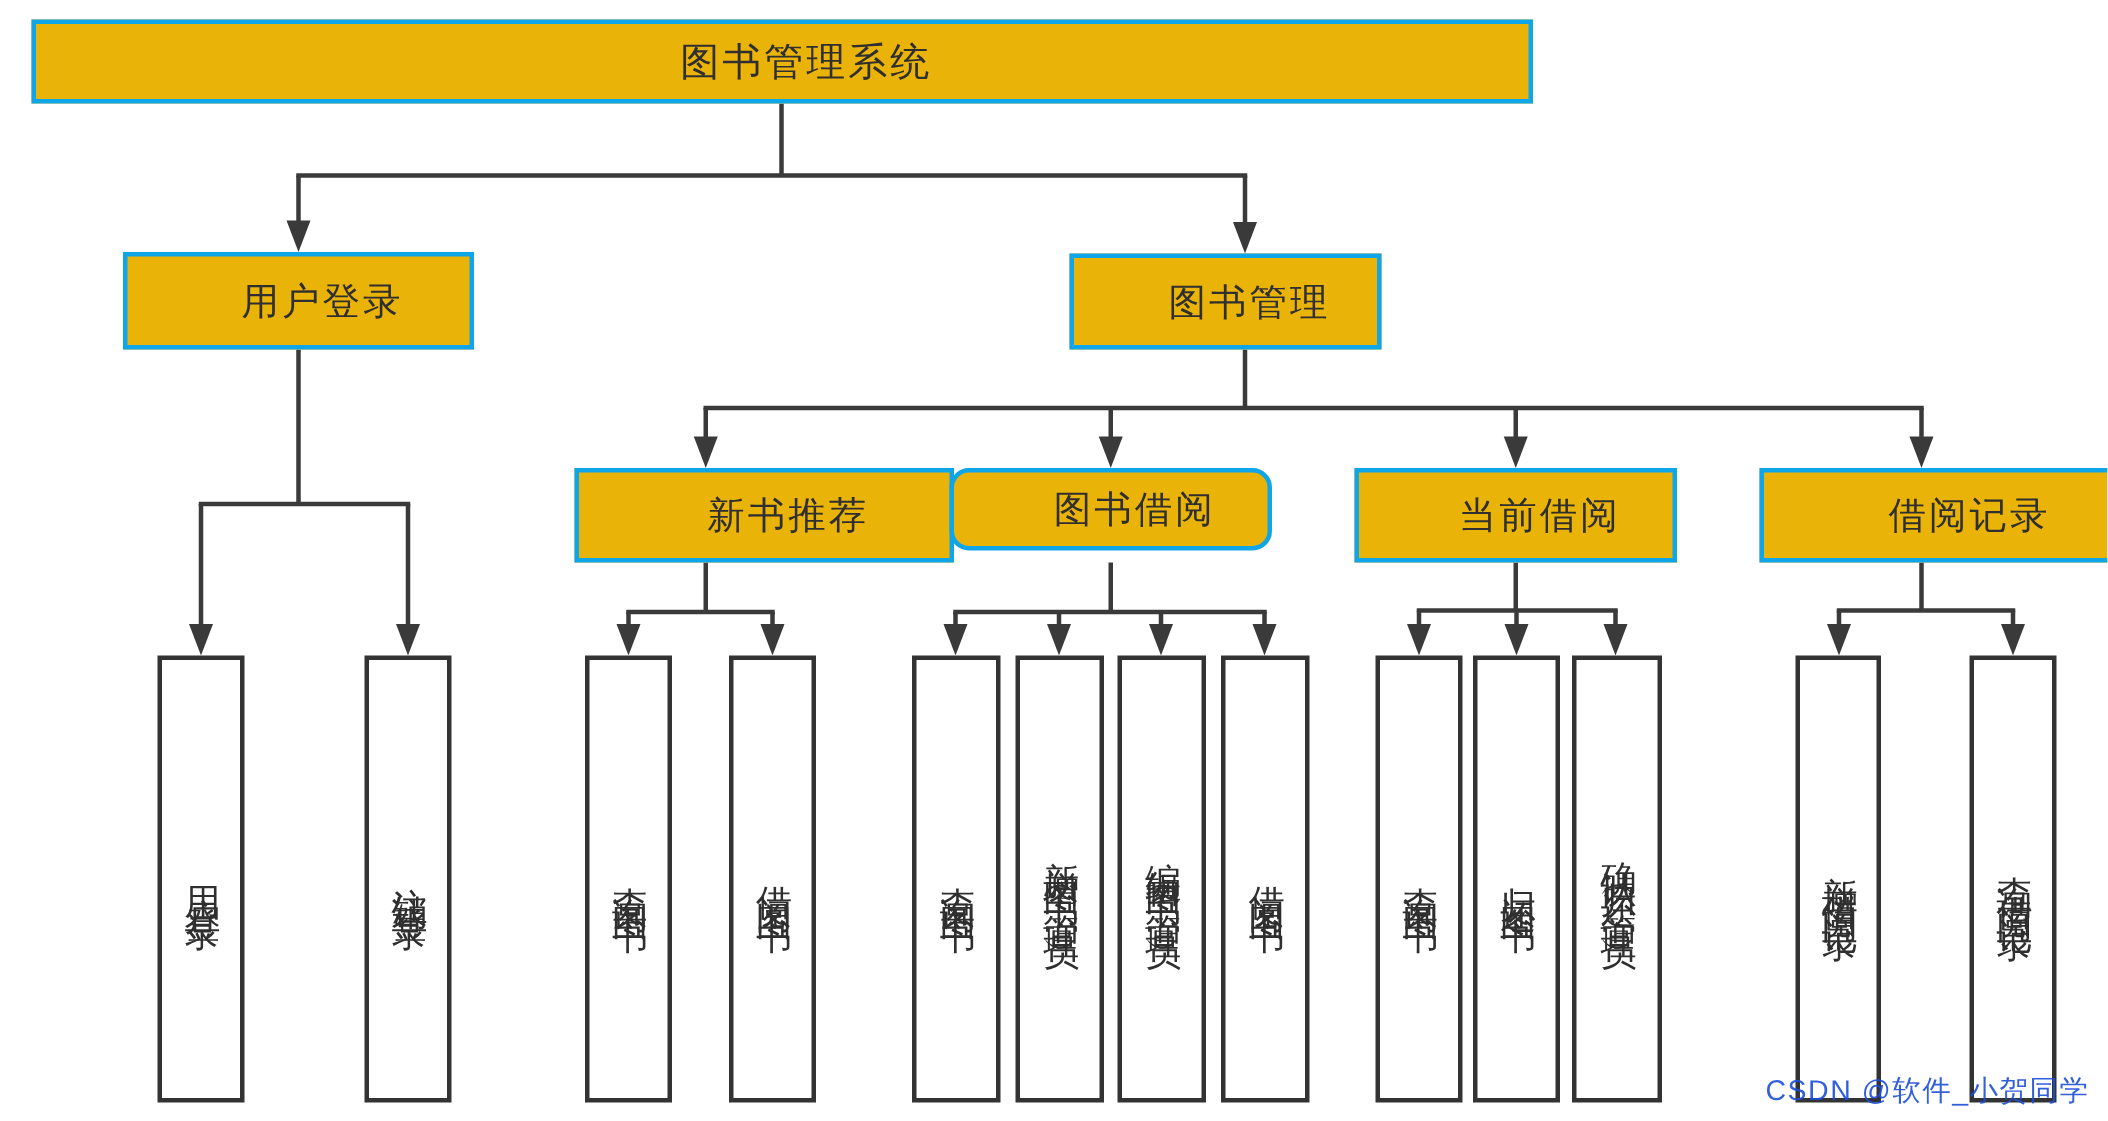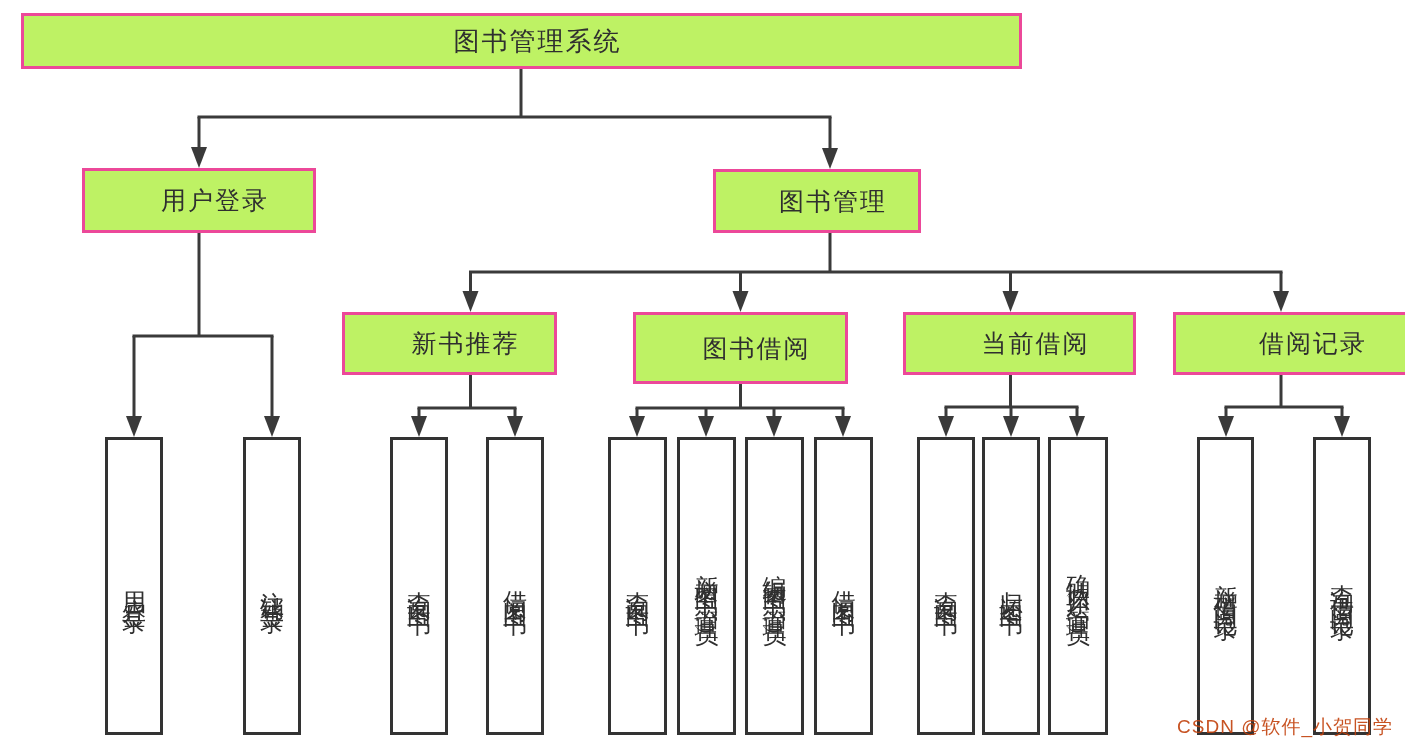--- a/index.html
+++ b/index.html
@@ -1,36 +1,36 @@
 <!DOCTYPE html>
 <html><head>
 <meta charset="utf-8">
 <style>
   html,body{margin:0;padding:0;background:#ffffff;}
   body{font-family:"Liberation Sans","DejaVu Sans",sans-serif;}
   .canvas{position:relative;width:1405px;height:747px;background:#ffffff;overflow:hidden;}
   svg.wires{position:absolute;left:0;top:0;width:1405px;height:747px;}
   .hbox{
-    position:absolute;background:#bef264;border:3px solid #ec4899;
+    position:absolute;background:#eab308;border:3px solid #0ea5e9;
     display:flex;align-items:center;justify-content:center;
     color:#2f2f2f;letter-spacing:2px;box-sizing:border-box;padding-left:32px;
   }
   .vbox{
     position:absolute;background:#ffffff;border:3px solid #333333;
     display:flex;align-items:center;justify-content:center;
     writing-mode:vertical-rl;text-orientation:mixed;
     color:#2f2f2f;font-size:24px;letter-spacing:7px;line-height:1;
     box-sizing:border-box;
   }
   .title-box{font-size:26px;}
   .lv2-box{font-size:25px;}
   .lv3-box{font-size:25px;}
   .watermark{
     position:absolute;top:714px;right:12px;z-index:5;
-    color:#c2410c;font-size:19px;letter-spacing:1px;opacity:.9;
+    color:#1d4ed8;font-size:19px;letter-spacing:1px;opacity:.9;
   }
 </style>
 </head>
 <body>
 
 <div class="canvas">
 
   <svg class="wires" viewBox="0 0 1405 747" fill="none" stroke="#3a3a3a" stroke-width="3">
 
     <line x1="521" y1="69" x2="521" y2="117"></line>
@@ -91,23 +91,23 @@
     <polygon points="1226,437 1218,416 1234,416" fill="#3a3a3a" stroke="none"></polygon>
     <line x1="1342" y1="407" x2="1342" y2="419"></line>
     <polygon points="1342,437 1334,416 1350,416" fill="#3a3a3a" stroke="none"></polygon>
   </svg>
 
   <div class="hbox title-box" style="left:21px;top:13px;width:1001px;height:56px;">图书管理系统</div>
 
   <div class="hbox lv2-box" style="left:82px;top:168px;width:234px;height:65px;">用户登录</div>
   <div class="hbox lv2-box" style="left:713px;top:169px;width:208px;height:64px;">图书管理</div>
 
-  <div class="hbox lv3-box" style="left:342px;top:312px;width:215px;height:63px;">新书推荐</div>
-  <div class="hbox lv3-box" style="left:633px;top:312px;width:215px;height:72px;">图书借阅</div>
-  <div class="hbox lv3-box" style="left:903px;top:312px;width:233px;height:63px;">当前借阅</div>
+  <div class="hbox lv3-box" style="left:383px;top:312px;width:253px;height:63px;">新书推荐</div>
+  <div class="hbox lv3-box" style="left:633px;top:312px;width:215px;height:55px;border-radius:13px;">图书借阅</div>
+  <div class="hbox lv3-box" style="left:903px;top:312px;width:215px;height:63px;">当前借阅</div>
   <div class="hbox lv3-box" style="left:1173px;top:312px;width:248px;height:63px;">借阅记录</div>
 
   <div class="vbox" style="left:105px;top:437px;width:58px;height:298px;">用户登录</div>
   <div class="vbox" style="left:243px;top:437px;width:58px;height:298px;">注销登录</div>
 
   <div class="vbox" style="left:390px;top:437px;width:58px;height:298px;">查询图书</div>
   <div class="vbox" style="left:486px;top:437px;width:58px;height:298px;">借阅图书</div>
 
   <div class="vbox" style="left:608px;top:437px;width:59px;height:298px;">查询图书</div>
   <div class="vbox" style="left:677px;top:437px;width:59px;height:298px;">新增图书（管理员）</div>

